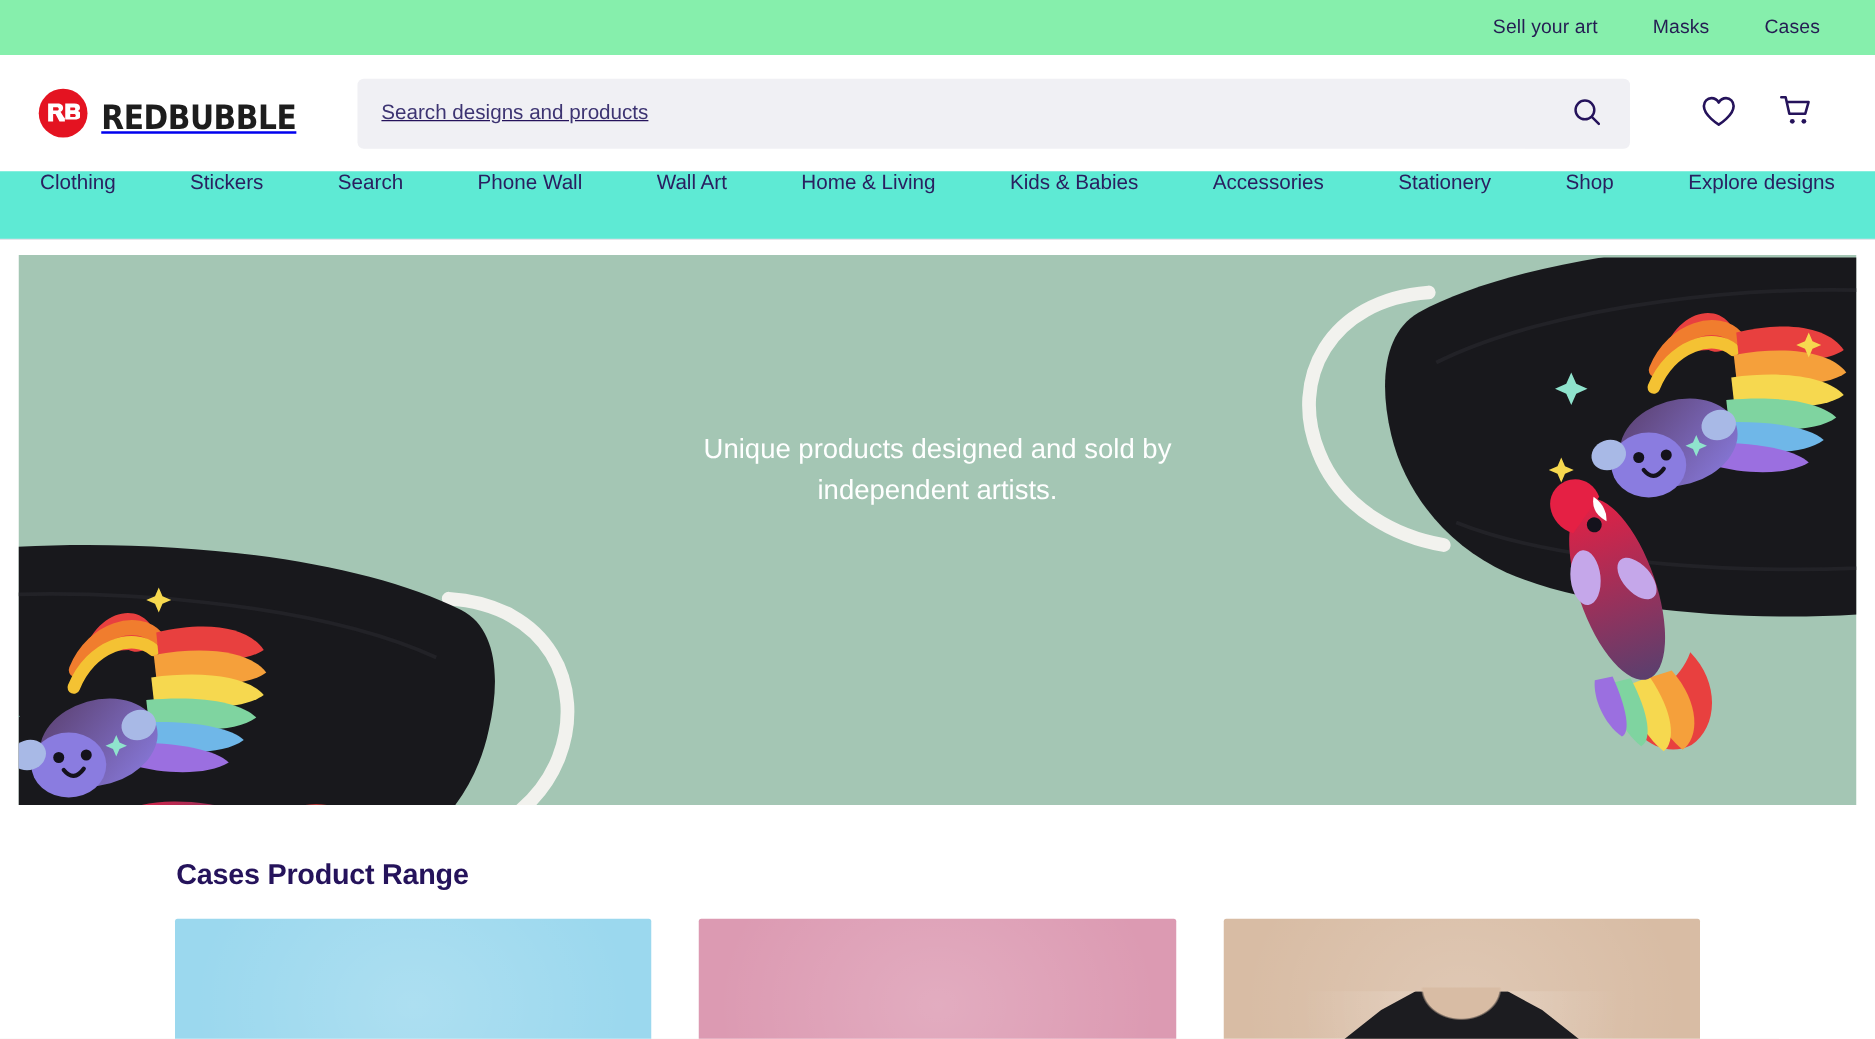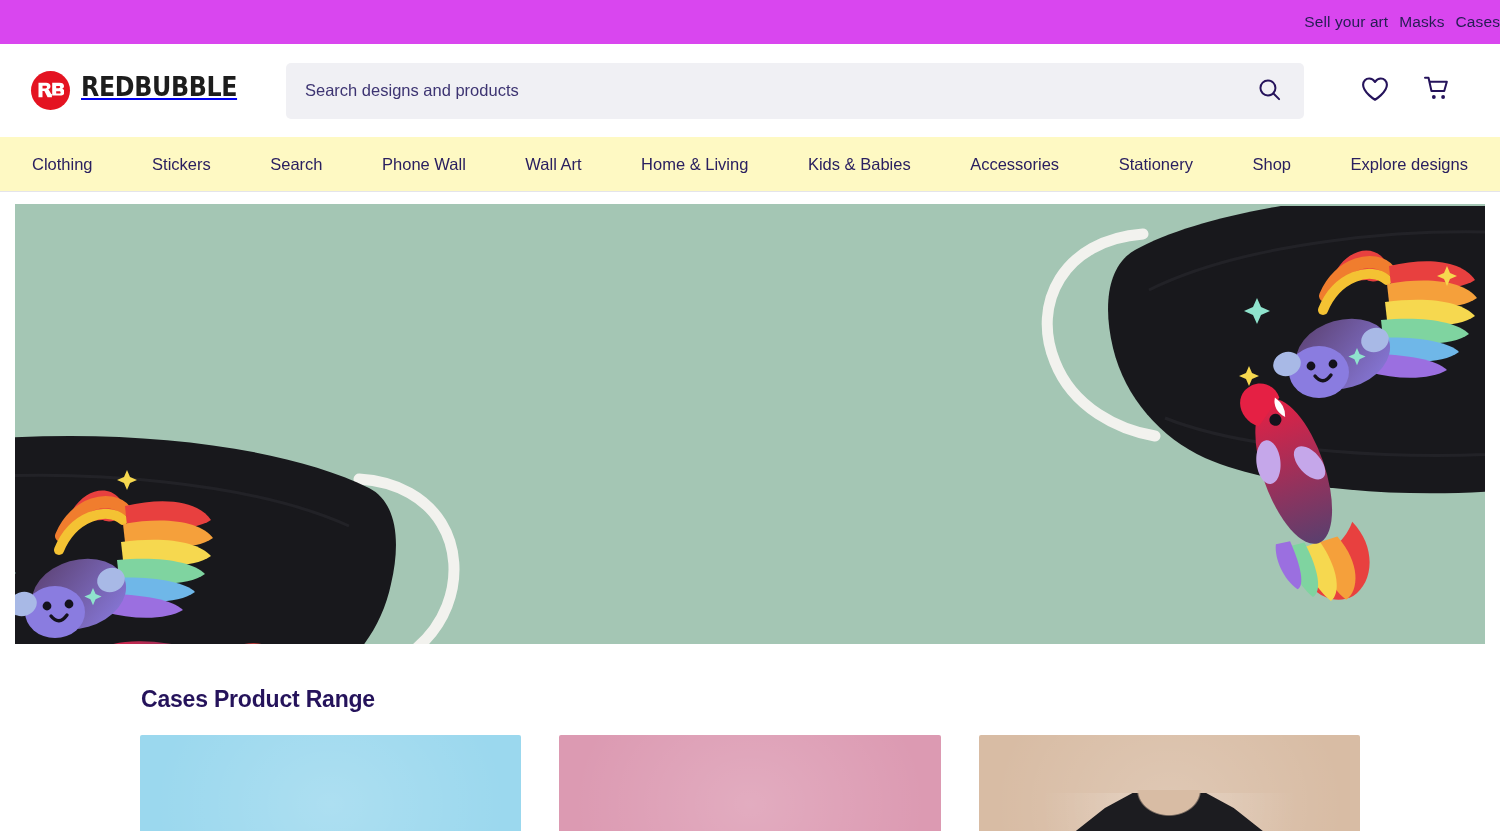--- a/index.html
+++ b/index.html
@@ -7,44 +7,45 @@
     width: 1500px; height: 831px;
     overflow: hidden;
     background: #ffffff;
     font-family: "Liberation Sans", sans-serif;
     color: #25135b;
   }
 
   
   .topbar {
     height: 44px;
-    background: #d946ef;
+    background: #86efac;
     display: flex;
     align-items: center;
     justify-content: flex-end;
-    gap: 11px;
+    padding-right: 44px;
+    gap: 44px;
   }
   .topbar a {
     font-size: 15.5px;
     color: #251d53;
     text-decoration: none;
     letter-spacing: 0.1px;
   }
 
   
   .header {
     height: 93px;
     background: #ffffff;
     display: flex;
     align-items: center;
     padding: 0 30px 0 31px;
   }
   .brand {
     display: flex;
-    align-items: flex-start;
+    align-items: flex-end;
     gap: 11px;
     width: 255px;
     flex: none;
   }
   .brand-mark {
     width: 39px; height: 39px;
     border-radius: 50%;
     background: #e41321;
     display: flex;
     align-items: center;
@@ -74,20 +75,21 @@
   }
   .search-input {
     flex: 1;
     border: none;
     outline: none;
     background: transparent;
     font-family: "Liberation Sans", sans-serif;
     font-size: 16.5px;
     color: #25135b;
     height: 100%;
+    text-decoration: underline;
   }
   .search-input::placeholder { color: #3d3472; opacity: 1; }
   .search-btn {
     border: none; background: transparent;
     cursor: pointer; padding: 0 2px;
     display: flex; align-items: center;
   }
 
   .header-icons {
     margin-left: auto;
@@ -98,24 +100,24 @@
   }
   .icon-btn {
     background: transparent; border: none; cursor: pointer;
     display: flex; align-items: center; justify-content: center;
     width: 30px; height: 30px;
   }
 
   
   .nav {
     height: 55px;
-    background: #fef9c3;
+    background: #5eead4;
     border-bottom: 1px solid #e4e4ea;
     display: flex;
-    align-items: center;
+    align-items: flex-start;
     padding: 0 32px;
   }
   .nav-inner {
     display: flex;
     align-items: center;
     justify-content: space-between;
     width: 100%;
     max-width: 1438px;
   }
   .nav a {
@@ -432,20 +434,21 @@
         <path d="M6 30 C-10 28 -22 42 -16 58 C-10 72 10 74 22 62 Z" fill="#e52044"></path>
         <ellipse cx="58" cy="70" rx="22" ry="12" transform="rotate(22 58 70)" fill="#c5a7ea"></ellipse>
         <ellipse cx="78" cy="34" rx="20" ry="11" transform="rotate(-14 78 34)" fill="#c5a7ea"></ellipse>
         <circle cx="24" cy="44" r="6" fill="#14121c"></circle>
         <path d="M4 34 q12 -6 22 0 q-12 8 -22 0z" fill="#ffffff"></path>
       </g>
     </svg>
   </div>
 
   <div class="hero-copy">
+    <p class="hero-sub">Unique products designed and sold by independent artists.</p>
   </div>
 </section>
 
 <section class="section">
   <div class="section-head">
     <h2 class="section-title">Cases Product Range</h2>
   </div>
 
   <div class="cards">
 

